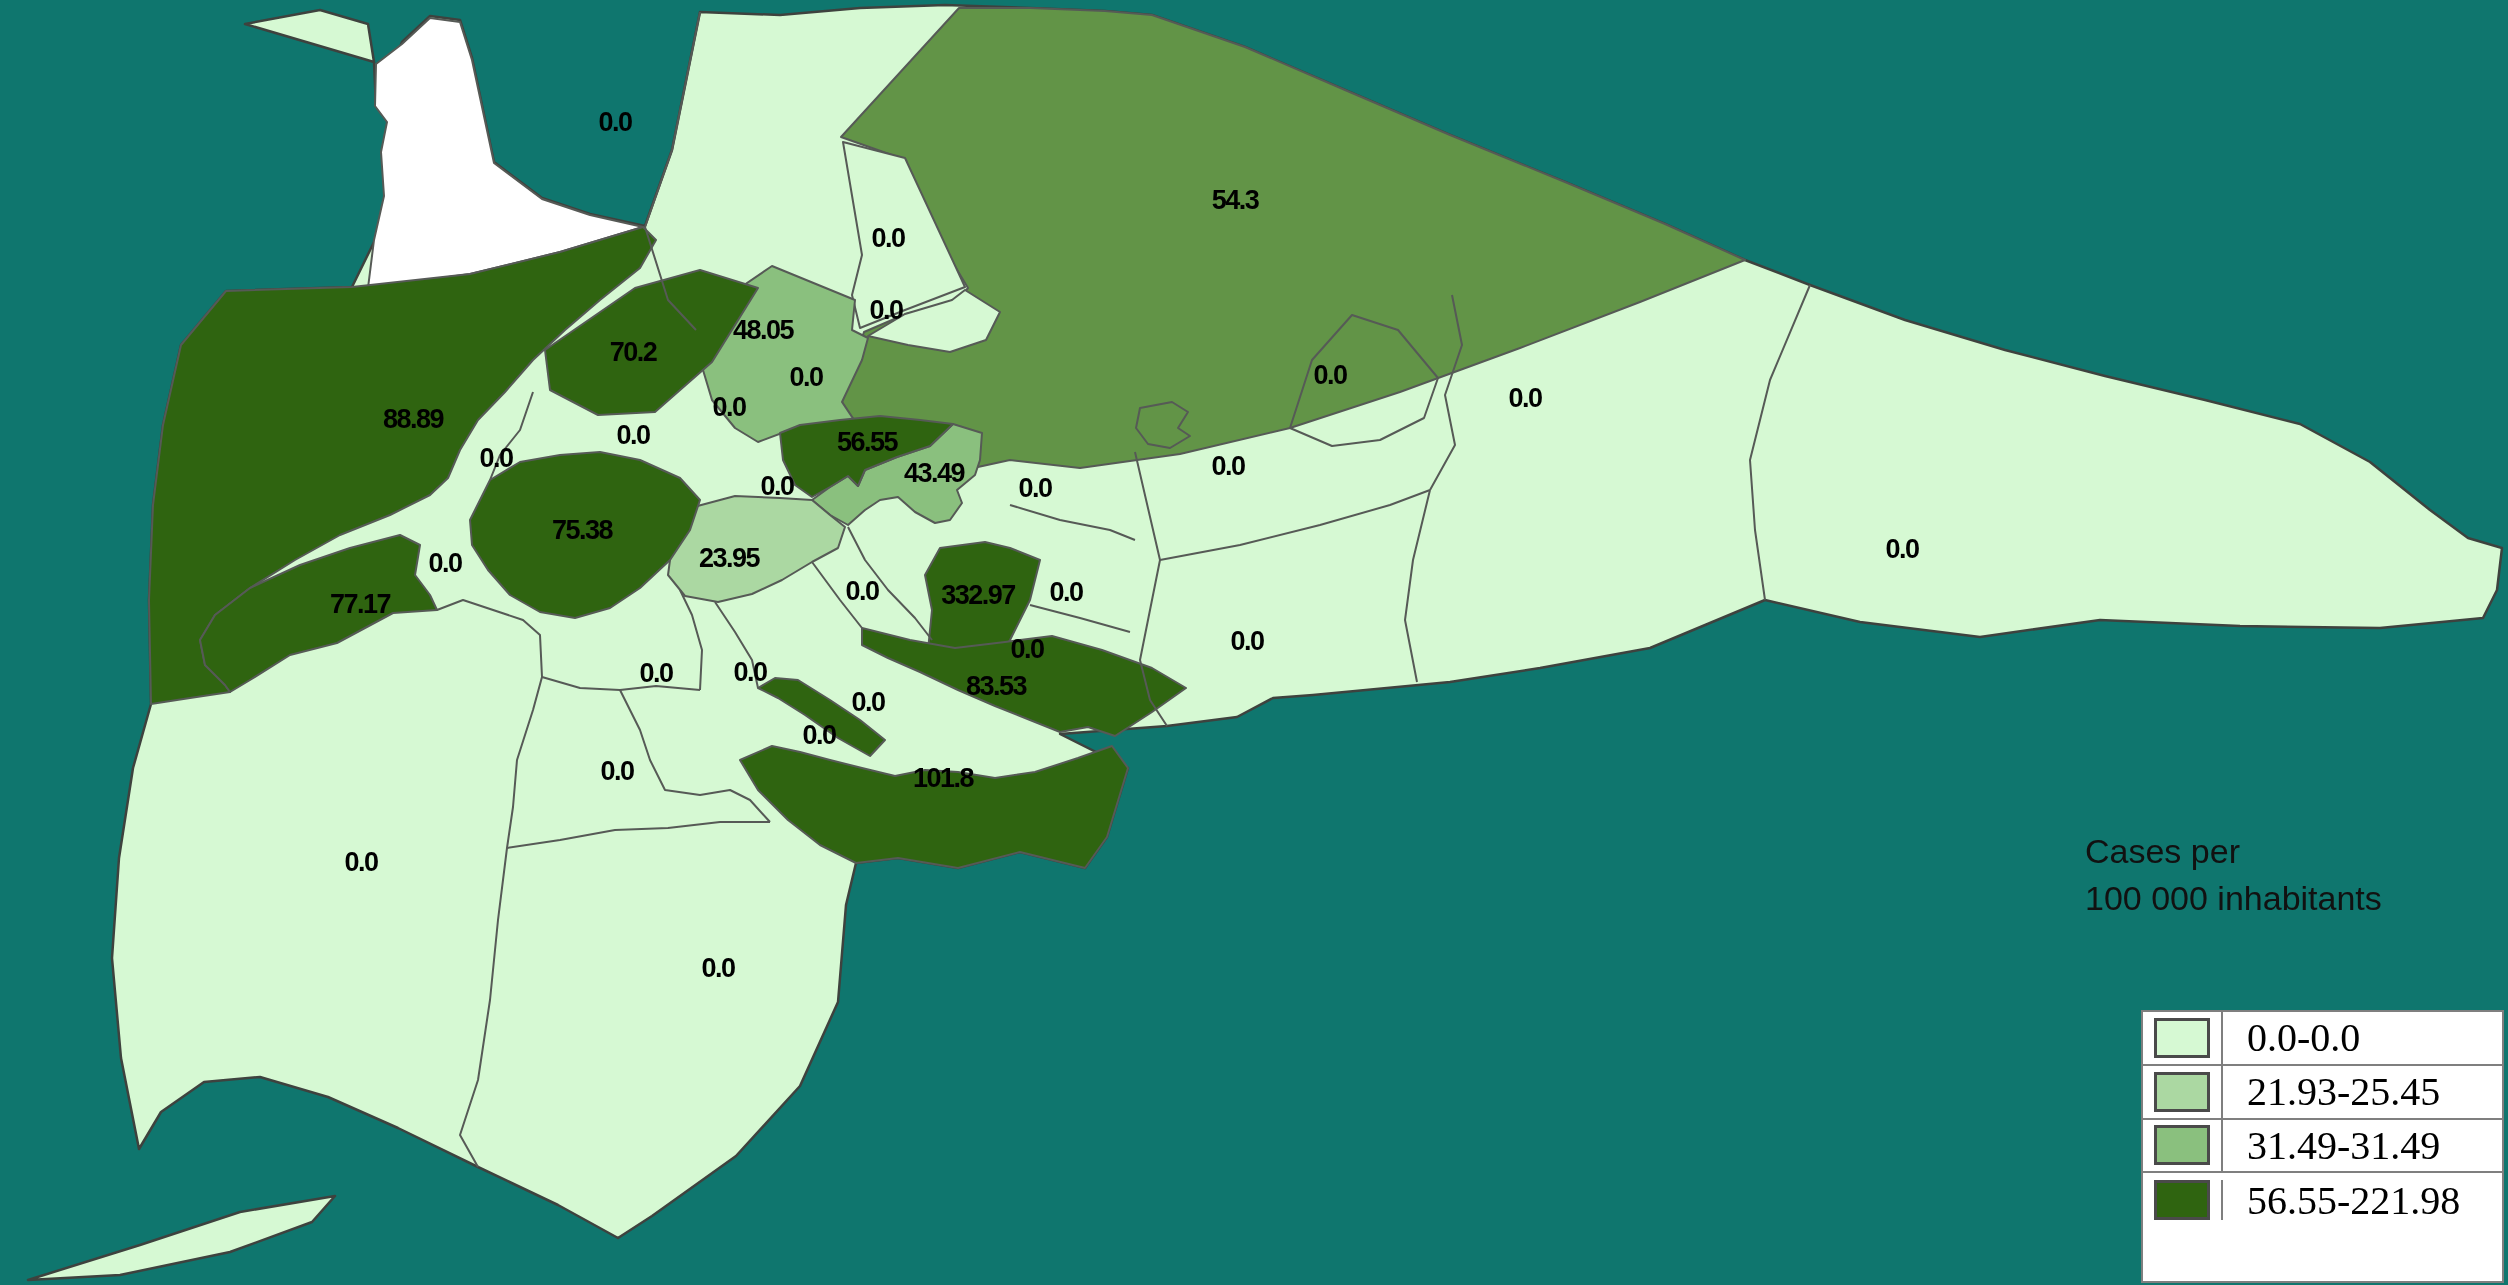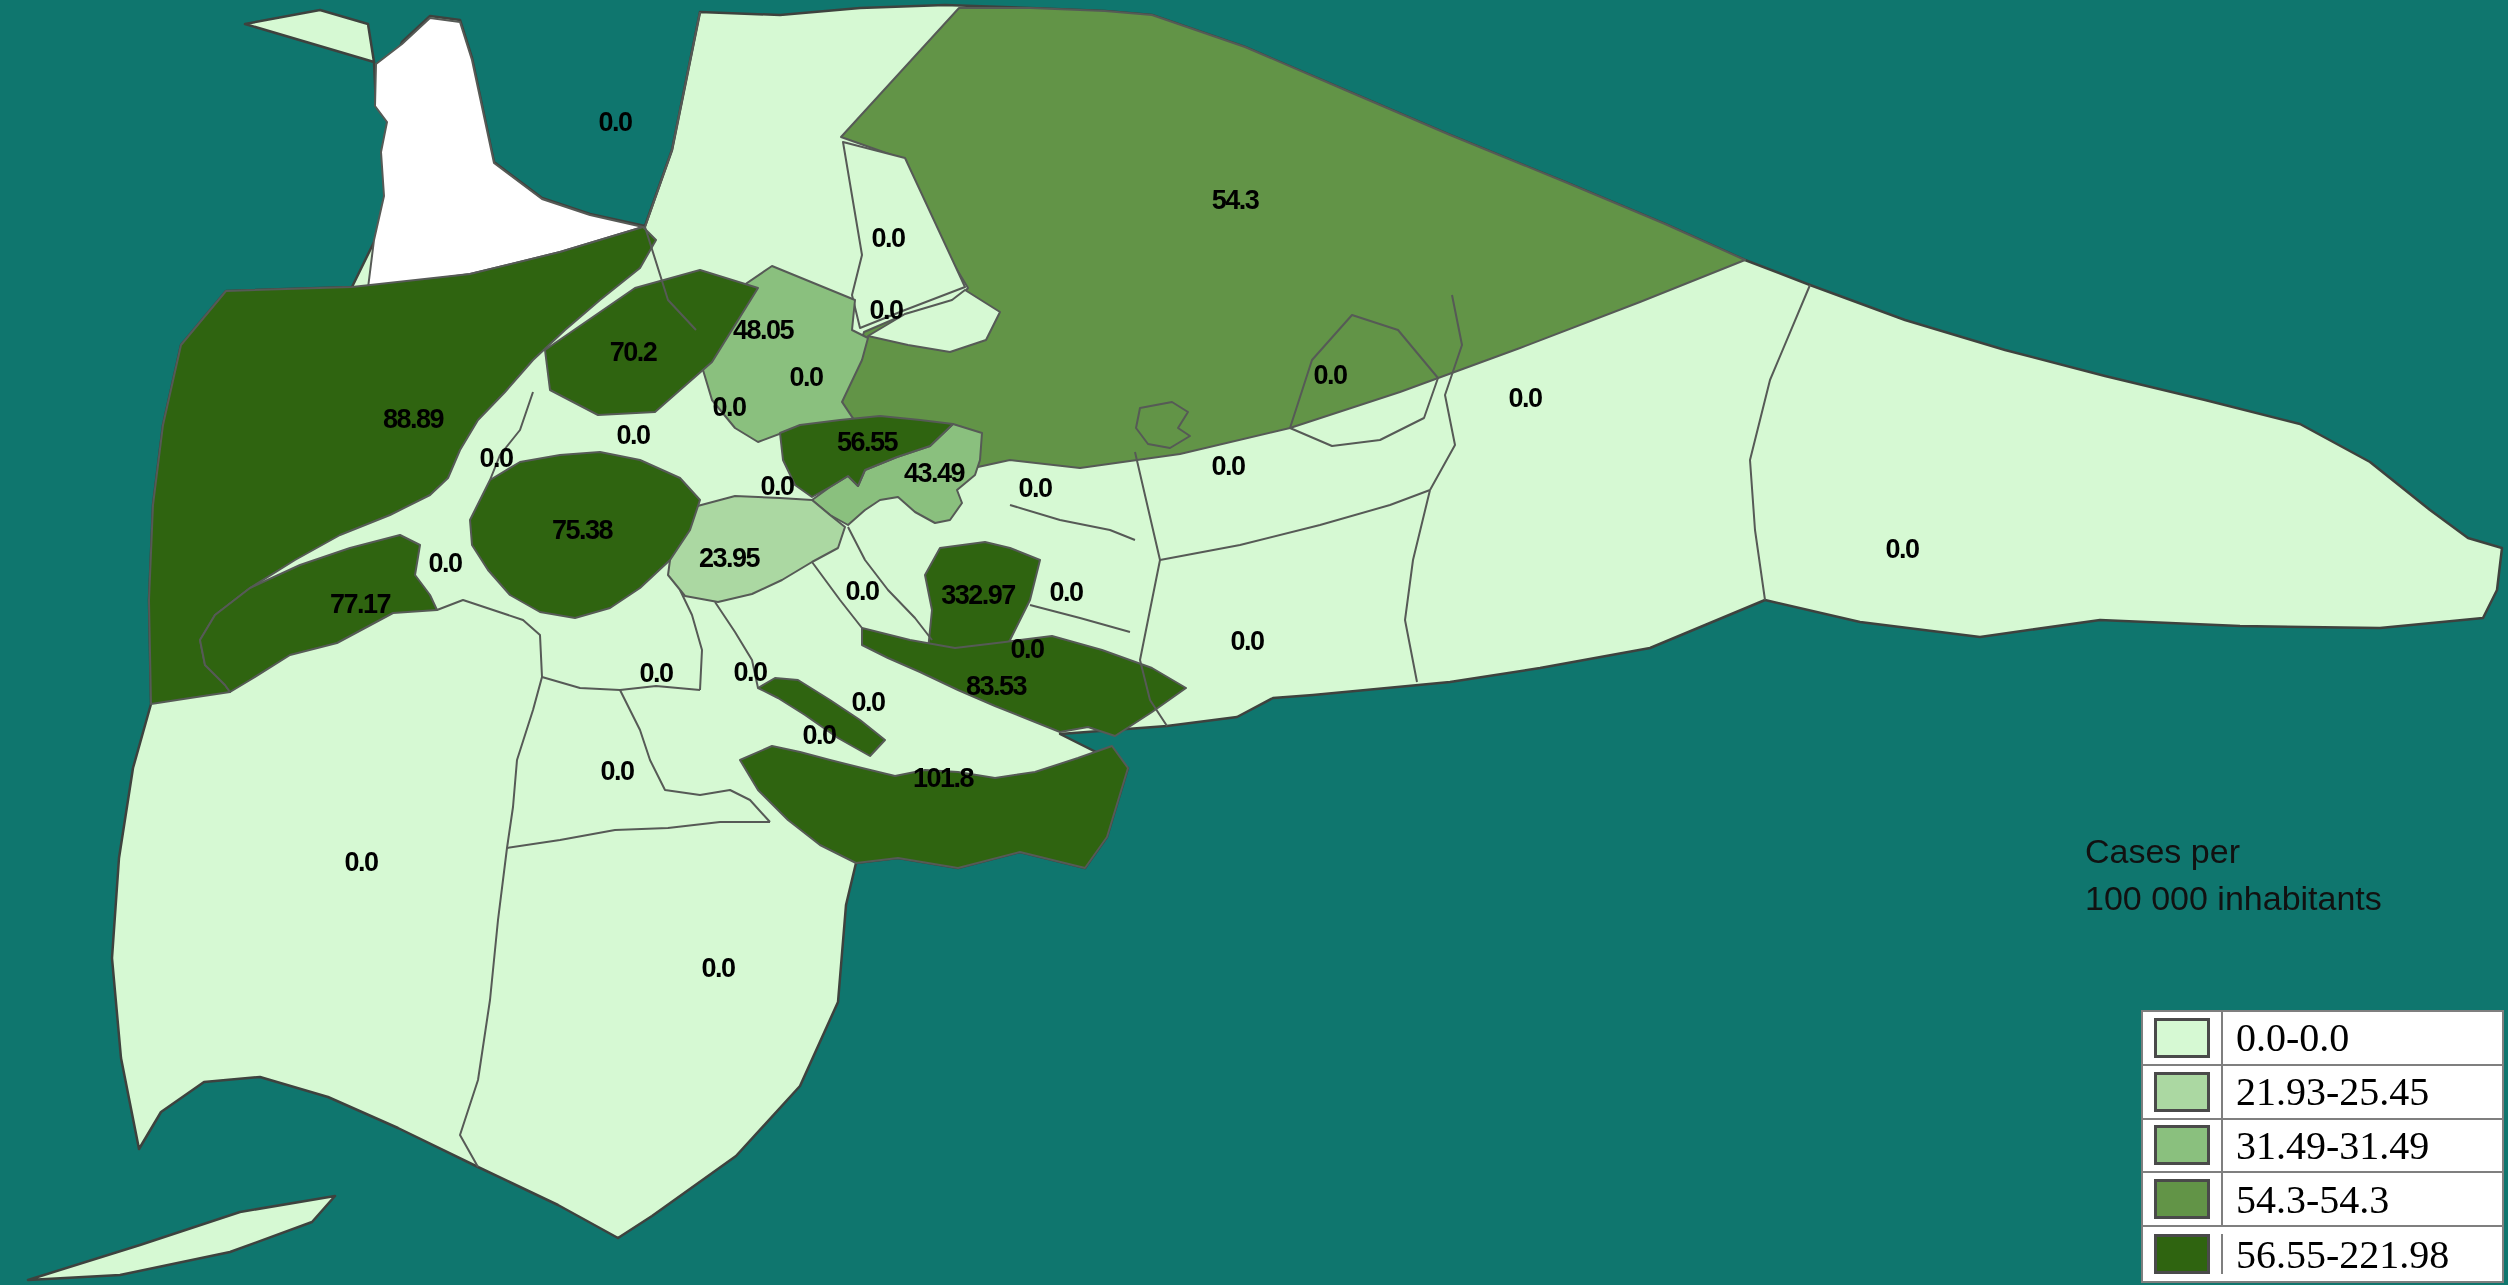--- a/index.html
+++ b/index.html
@@ -17,21 +17,21 @@
   #legend-title{position:absolute;left:2085px;top:828px;width:420px;text-align:left;
             font-size:34px;line-height:47px;color:#111;}
   #legend-box{position:absolute;left:2141px;top:1010px;width:363px;height:273px;
             border:2px solid var(--legend-border);background:#fff;box-sizing:border-box;}
   .legend-row{display:flex;height:53.8px;border-bottom:2px solid var(--legend-border);
             box-sizing:border-box;}
   .legend-row:last-child{border-bottom:none;align-items:center;}
   .legend-swatch-cell{width:80px;border-right:2px solid var(--legend-border);
             box-sizing:border-box;display:flex;align-items:center;justify-content:center;}
   .legend-swatch{width:56px;height:40px;border:3px solid var(--swatch-border);box-sizing:border-box;}
-  .legend-label-cell{flex:1;display:flex;align-items:center;padding-left:13px;
+  .legend-label-cell{flex:1;display:flex;align-items:center;padding-left:24px;
             font-family:"Liberation Serif",serif;font-size:40px;color:#000;white-space:nowrap;overflow:hidden;}
 </style>
 </head>
 <body>
 
 <div id="stage" style="--c1: #d6f9d3; --c2: #abd8a2; --c3: #8ac07e; --c4: #629447; --c5: #2f6410; --border: #565a56; --outer-border: #3e423e; --legend-border: #7f7f7f; --swatch-border: #4a4a4a;">
 
   <svg id="map-svg" width="2508" height="1285" viewBox="0 0 2508 1285">
 
     <path class="c1 region outer" d="M245,24 L320,10 L368,24 L374,62 L378,108 L402,42 L430,16 L460,20 L472,58 L494,162 L542,198 L590,214 L645,226 L672,150 L700,12 L780,15 L860,8 L945,5 L1030,8 L1105,11 L1152,15 L1245,47 L1345,90 L1450,135 L1565,182 L1665,224 L1745,260 L1810,285 L1905,320 L2005,350 L2105,376 L2205,400 L2300,424 L2370,462 L2430,510 L2468,538 L2502,548 L2497,590 L2483,618 L2380,628 L2240,626 L2100,620 L1980,637 L1860,622 L1765,600 L1650,648 L1540,668 L1450,682 L1313,695 L1273,698 L1237,717 L1167,726 L1060,734 L1128,768 L1107,837 L1085,868 L1020,852 L958,868 L898,858 L856,863 L846,905 L838,1002 L800,1086 L736,1156 L652,1216 L618,1238 L558,1205 L478,1167 L398,1128 L328,1097 L260,1077 L204,1082 L161,1112 L139,1149 L121,1058 L112,958 L119,858 L133,768 L151,704 L149,600 L153,505 L163,425 L181,345 L226,291 L352,287 L376,238 L386,196 L382,152 L388,122 L376,106 L374,62 Z"></path>
@@ -143,25 +143,19 @@
         <div class="legend-label-cell">21.93-25.45</div>
       </div>
       <div class="legend-row">
         <div class="legend-swatch-cell">
           <div class="legend-swatch" style="background: rgb(138, 192, 126);"></div>
         </div>
         <div class="legend-label-cell">31.49-31.49</div>
       </div>
       <div class="legend-row">
         <div class="legend-swatch-cell">
-          <div class="legend-swatch" style="background: rgb(98, 148, 71);"></div>
-        </div>
-        <div class="legend-label-cell">54.3-54.3</div>
-      </div>
-      <div class="legend-row">
-        <div class="legend-swatch-cell">
           <div class="legend-swatch" style="background: rgb(47, 100, 16);"></div>
         </div>
         <div class="legend-label-cell">56.55-221.98</div>
       </div>
     </div>
 
 </div>
 
 </body></html>

